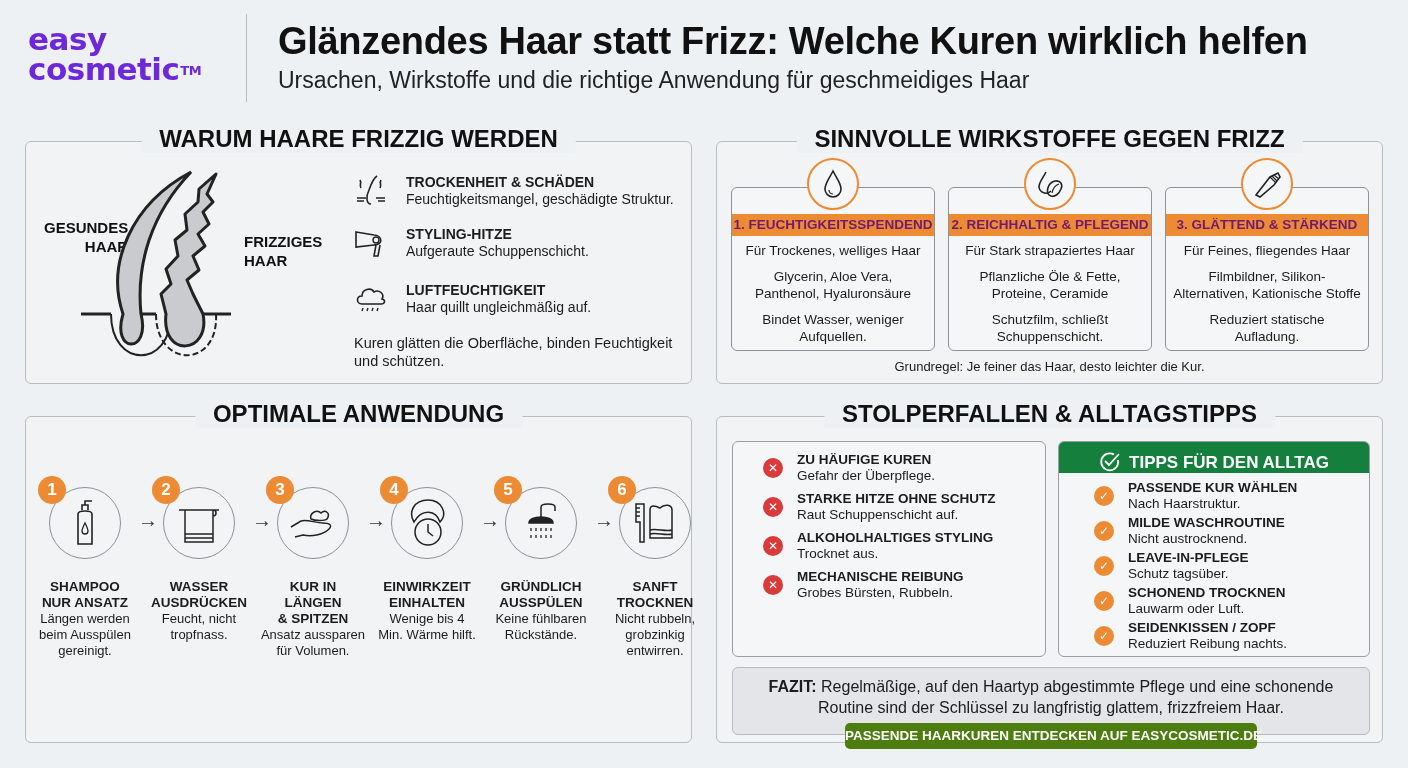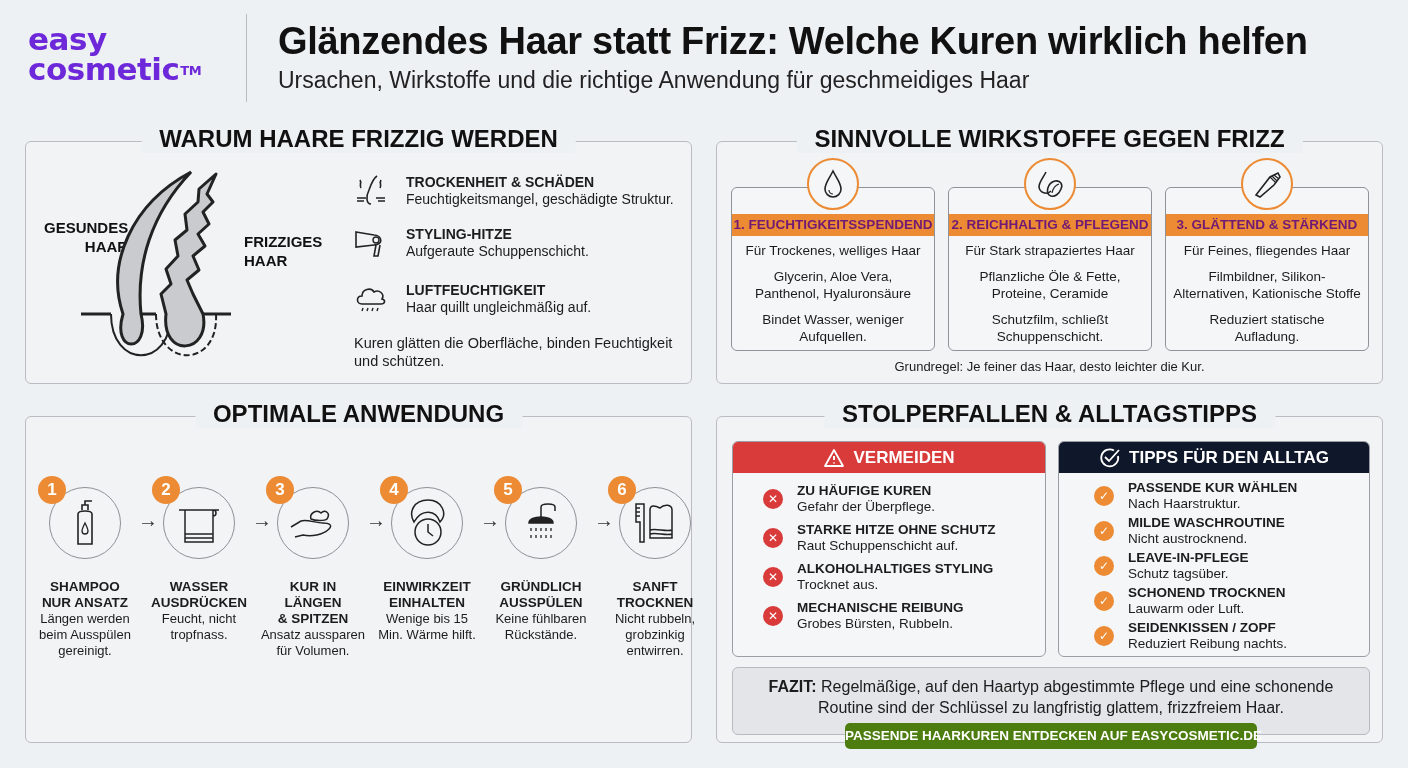--- a/index.html
+++ b/index.html
@@ -261,21 +261,21 @@
             <path d="M8 24 C2 14 8 2 22 2 C36 2 42 16 34 24 C30 12 16 10 8 24Z" stroke="#222" stroke-width="1.5" fill="none"></path>
             <circle cx="22" cy="34" r="13" stroke="#222" stroke-width="1.5" fill="none"></circle>
             <path d="M22 26 V34 L27 38" stroke="#222" stroke-width="1.5" fill="none"></path>
           </svg>
       </div>
       <div class="step-title">
           <div>EINWIRKZEIT</div>
           <div>EINHALTEN</div>
         </div>
       <div class="step-desc">
-          <div>Wenige bis 15</div>
+          <div>Wenige bis 4</div>
           <div>Min. Wärme hilft.</div>
         </div>
     </div>
     <div class="arrow" style="margin-top:22px; width:8px;">→</div>
     <div class="step">
       <div class="step-circle">
         <div class="step-num">5</div>
         <svg width="40" height="44" viewBox="0 0 40 44">
             <path d="M20 16 V6 C20 2 34 2 34 6 V10" stroke="#222" stroke-width="1.5" fill="none"></path>
             <path d="M8 22 C8 14 32 14 32 22 Z" stroke="#222" stroke-width="1.5" fill="#222"></path>
@@ -310,27 +310,20 @@
           <div>entwirren.</div>
         </div>
     </div>
   </div>
 </div>
 
 <div class="abs panel" style="left:716px; top:416px; width:667px; height:327px;">
   <div class="panel-title">STOLPERFALLEN &amp; ALLTAGSTIPPS</div>
 
   <div class="abs box" style="left:15px; top:24px; width:314px; height:216px;">
-    <div class="box-head" style="background:#d93a3a;">
-      <svg width="22" height="20" viewBox="0 0 22 20">
-          <path d="M11 2 L20 18 H2 Z" stroke="#fff" stroke-width="1.8" fill="none" stroke-linejoin="round"></path>
-          <path d="M11 8 V12 M11 14.5 V15.5" stroke="#fff" stroke-width="2"></path>
-        </svg>
-      <span>VERMEIDEN</span>
-    </div>
     <div style="padding:10px 0 0 30px;">
       <div class="tip" style="margin-bottom:7px;">
           <div class="tip-icon" style="background:#d93a3a;">✕</div>
           <div>
             <div class="tip-title">ZU HÄUFIGE KUREN</div>
             <div class="tip-desc">Gefahr der Überpflege.</div>
           </div>
         </div>
       <div class="tip" style="margin-bottom:7px;">
           <div class="tip-icon" style="background:#d93a3a;">✕</div>
@@ -350,21 +343,21 @@
           <div class="tip-icon" style="background:#d93a3a;">✕</div>
           <div>
             <div class="tip-title">MECHANISCHE REIBUNG</div>
             <div class="tip-desc">Grobes Bürsten, Rubbeln.</div>
           </div>
         </div>
     </div>
   </div>
 
   <div class="abs box" style="left:341px; top:24px; width:312px; height:216px;">
-    <div class="box-head" style="background:#0f172a;">
+    <div class="box-head" style="background:#15803d;align-items:flex-end;">
       <svg width="22" height="22" viewBox="0 0 22 22">
           <path d="M19 9 A8.5 8.5 0 1 1 15 3.5" stroke="#fff" stroke-width="1.8" fill="none"></path>
           <path d="M6 10 L10 14 L20 3" stroke="#fff" stroke-width="1.8" fill="none"></path>
         </svg>
       <span>TIPPS FÜR DEN ALLTAG</span>
     </div>
     <div style="padding:7px 0 0 35px;">
       <div class="tip" style="margin-bottom:3px;">
           <div class="tip-icon" style="background:#ec8b33;">✓</div>
           <div>

